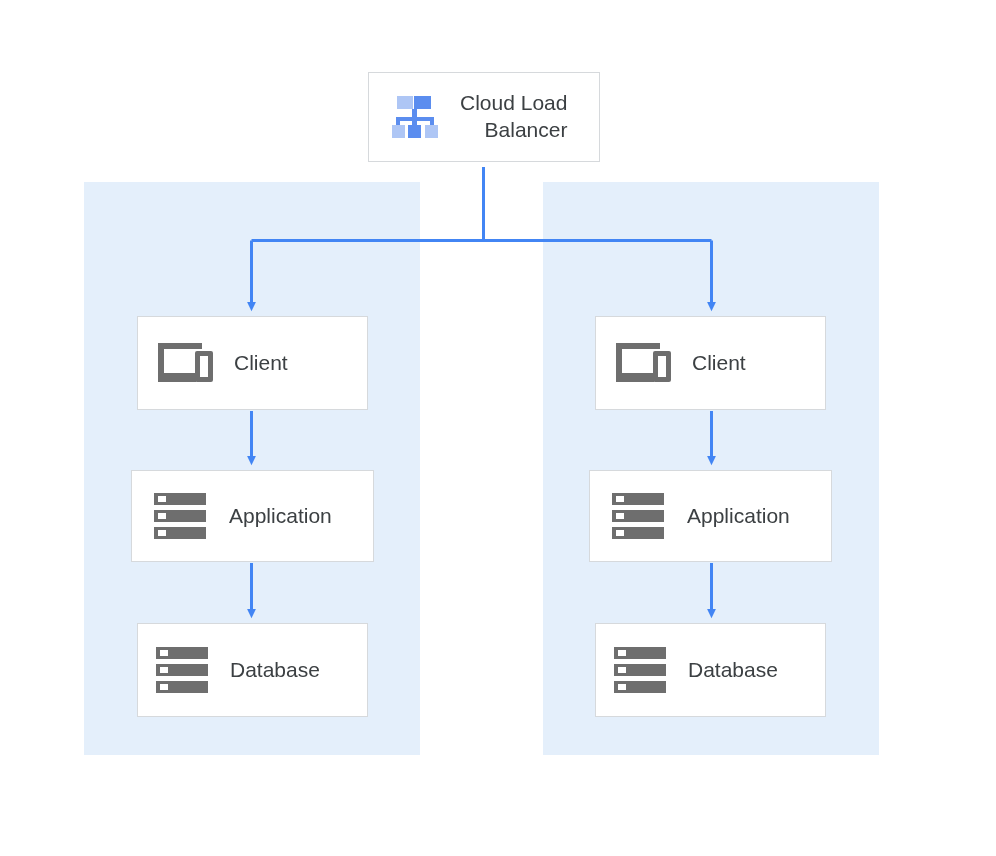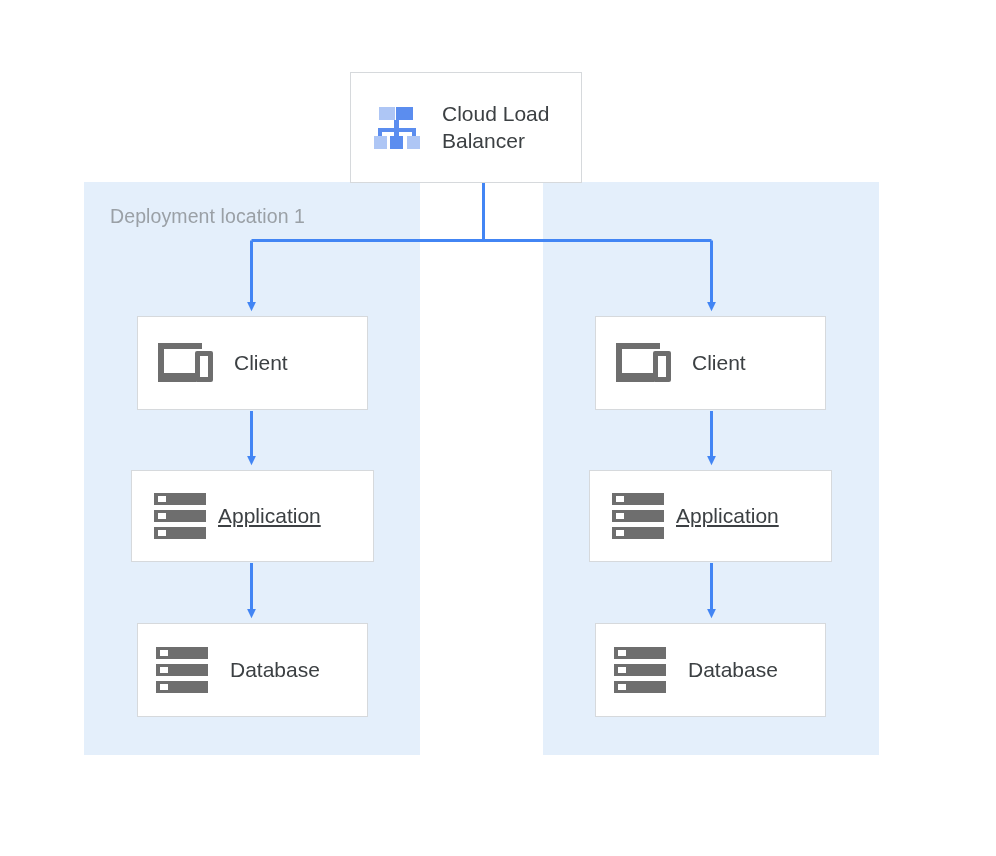--- a/index.html
+++ b/index.html
@@ -65,40 +65,41 @@
   }
   .node-label {
     font-size: 21px;
     color: #3c4043;
     white-space: pre-line;
     line-height: 1.28;
   }
 
   
   #node-lb {
-    left: 350px; top: 72px; width: 232px; height: 111px;
+    left: 368px; top: 72px; width: 232px; height: 90px;
     padding-left: 19px;
+    text-align: right;
   }
   #node-lb .node-label { margin-left: 18px; }
 
   
   #node-client-1 { left: 137px; top: 316px; width: 231px; height: 94px; padding-left: 17px; }
   #node-app-1    { left: 131px; top: 470px; width: 243px; height: 92px; padding-left: 21px; }
   #node-db-1     { left: 137px; top: 623px; width: 231px; height: 94px; padding-left: 17px; }
 
   #node-client-2 { left: 595px; top: 316px; width: 231px; height: 94px; padding-left: 17px; }
   #node-app-2    { left: 589px; top: 470px; width: 243px; height: 92px; padding-left: 21px; }
   #node-db-2     { left: 595px; top: 623px; width: 231px; height: 94px; padding-left: 17px; }
 
   #node-client-1 .node-label,
   #node-client-2 .node-label,
   #node-db-1 .node-label,
   #node-db-2 .node-label { margin-left: 21px; }
   #node-app-1 .node-label,
-  #node-app-2 .node-label { margin-left: 11px; text-decoration: underline; }
+  #node-app-2 .node-label { margin-left: 22px; }
 
   .icon {
     flex: none;
     display: block;
   }
 </style>
 </head>
 <body>
 
 <div id="diagram-root">
@@ -121,21 +122,20 @@
 
     <path d="M711.5,240.5 L711.5,303" stroke="#4285f4" stroke-width="3" fill="none" marker-end="url(#arrowhead)"></path>
 
     <path d="M251.5,411 L251.5,457" stroke="#4285f4" stroke-width="3" fill="none" marker-end="url(#arrowhead)"></path>
     <path d="M251.5,563 L251.5,610" stroke="#4285f4" stroke-width="3" fill="none" marker-end="url(#arrowhead)"></path>
 
     <path d="M711.5,411 L711.5,457" stroke="#4285f4" stroke-width="3" fill="none" marker-end="url(#arrowhead)"></path>
     <path d="M711.5,563 L711.5,610" stroke="#4285f4" stroke-width="3" fill="none" marker-end="url(#arrowhead)"></path>
   </svg>
 
-  <div class="zone-label" id="zone-1-label">Deployment location 1</div>
 
   <div class="node" id="node-lb">
     <svg class="icon" width="54" height="54" viewBox="0 0 54 54">
       <rect x="9" y="6" width="16" height="13" fill="#aec6f5"></rect>
       <rect x="26" y="6" width="17" height="13" fill="#5b8def"></rect>
       <rect x="24" y="19" width="5" height="9" fill="#5b8def"></rect>
       <rect x="8" y="27" width="38" height="4" fill="#5b8def"></rect>
       <rect x="8" y="27" width="4" height="9" fill="#5b8def"></rect>
       <rect x="24" y="27" width="5" height="9" fill="#5b8def"></rect>
       <rect x="42" y="27" width="4" height="9" fill="#5b8def"></rect>

